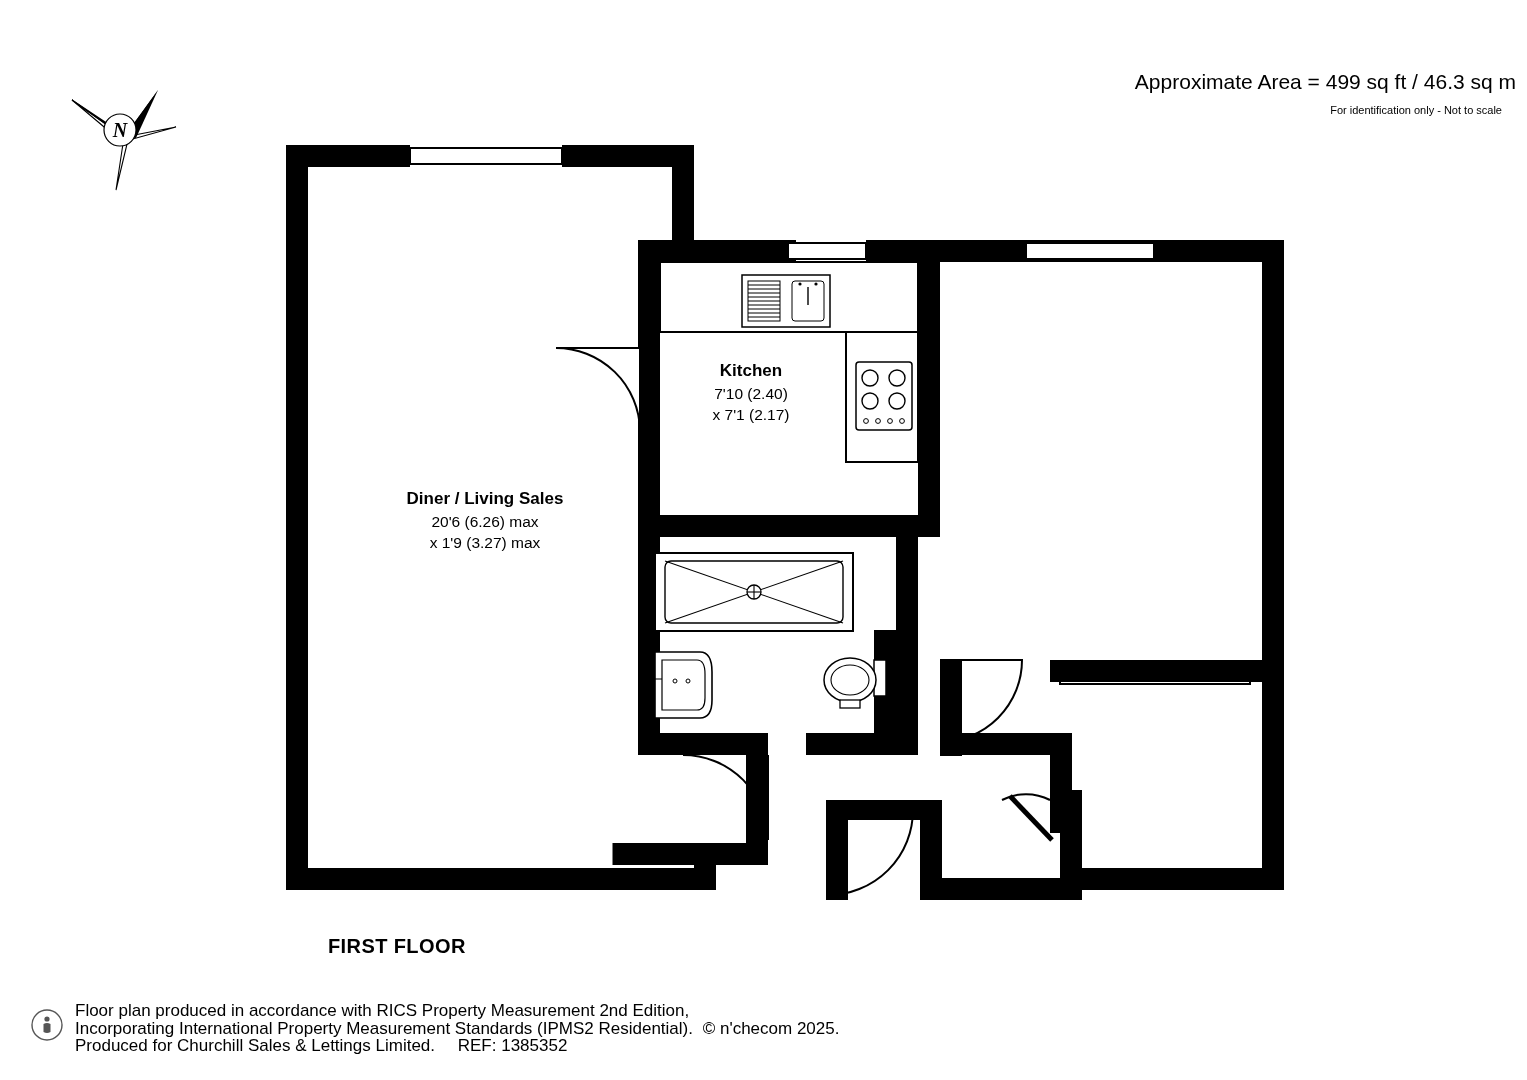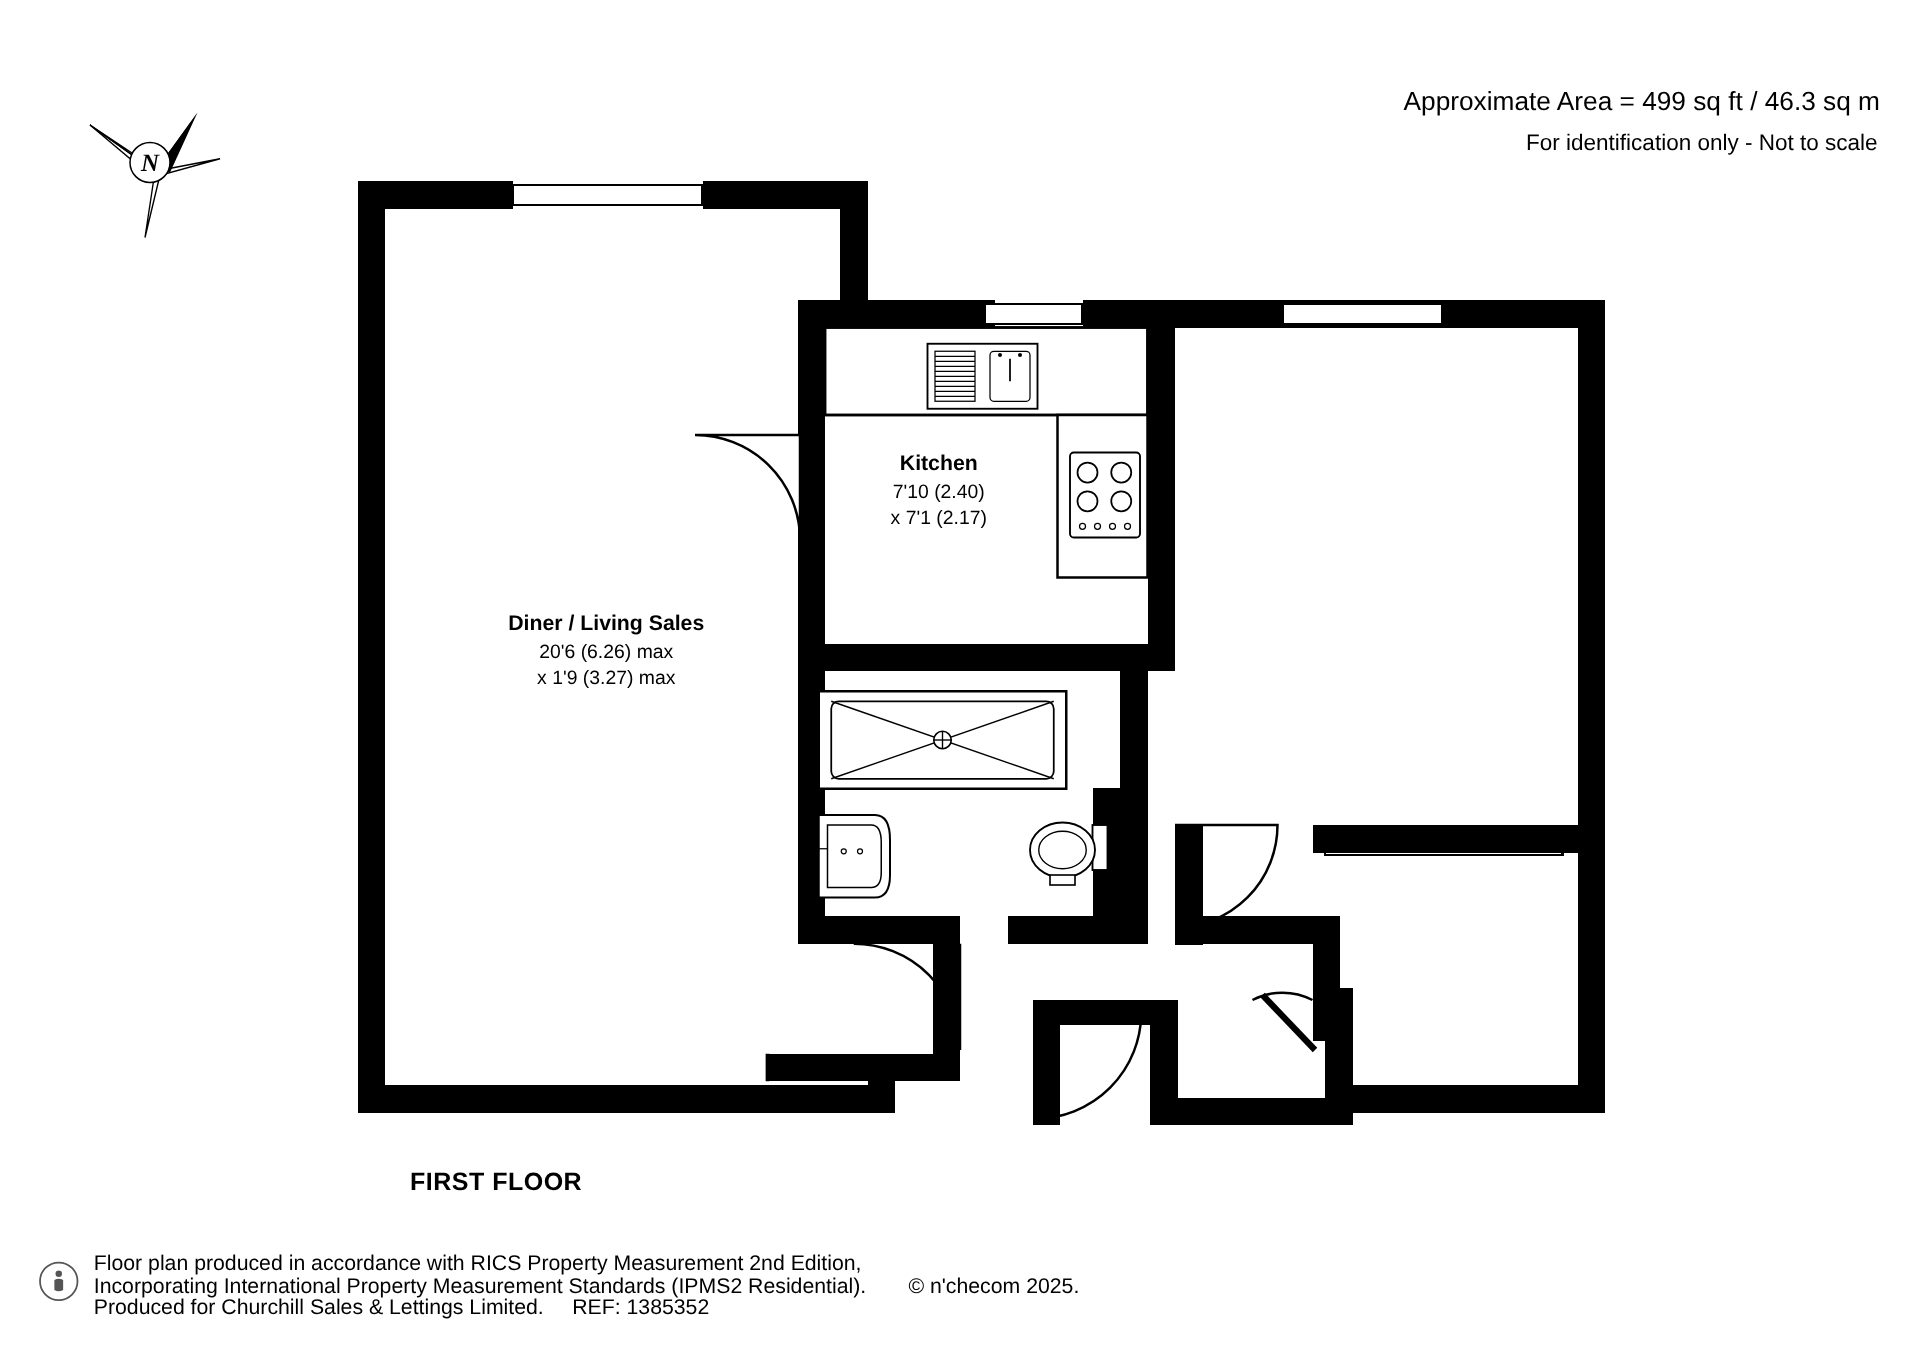--- a/index.html
+++ b/index.html
@@ -17,31 +17,31 @@
   }
   .stage {
     position: absolute;
     left: 0; top: 0;
     width: 1527px;
     height: 1080px;
   }
   
   .area-text {
     position: absolute;
-    right: 23px;
+    right: 11px;
     top: 70px;
     font-size: 21px;
     text-align: right;
     white-space: nowrap;
   }
   .area-sub {
     position: absolute;
     right: 25px;
     top: 104px;
-    font-size: 18px;
+    font-size: 11px;
     text-align: right;
     white-space: nowrap;
   }
   
   .compass {
     position: absolute;
     left: 70px;
     top: 82px;
     width: 108px;
     height: 110px;
@@ -94,21 +94,21 @@
   }
   .footer-lines {
     position: absolute;
     left: 45px;
     top: 2px;
     font-size: 17px;
     line-height: 17.5px;
     white-space: nowrap;
   }
   .footer-lines .ref { margin-left: 18px; }
-  .footer-lines .copy { margin-left: 29px; }
+  .footer-lines .copy { margin-left: 5px; }
   svg { display: block; }
 </style>
 </head>
 <body>
 
 <div class="stage">
 
   <div class="area-text">Approximate Area = 499 sq ft / 46.3 sq m</div>
   <div class="area-sub">For identification only - Not to scale</div>
 

